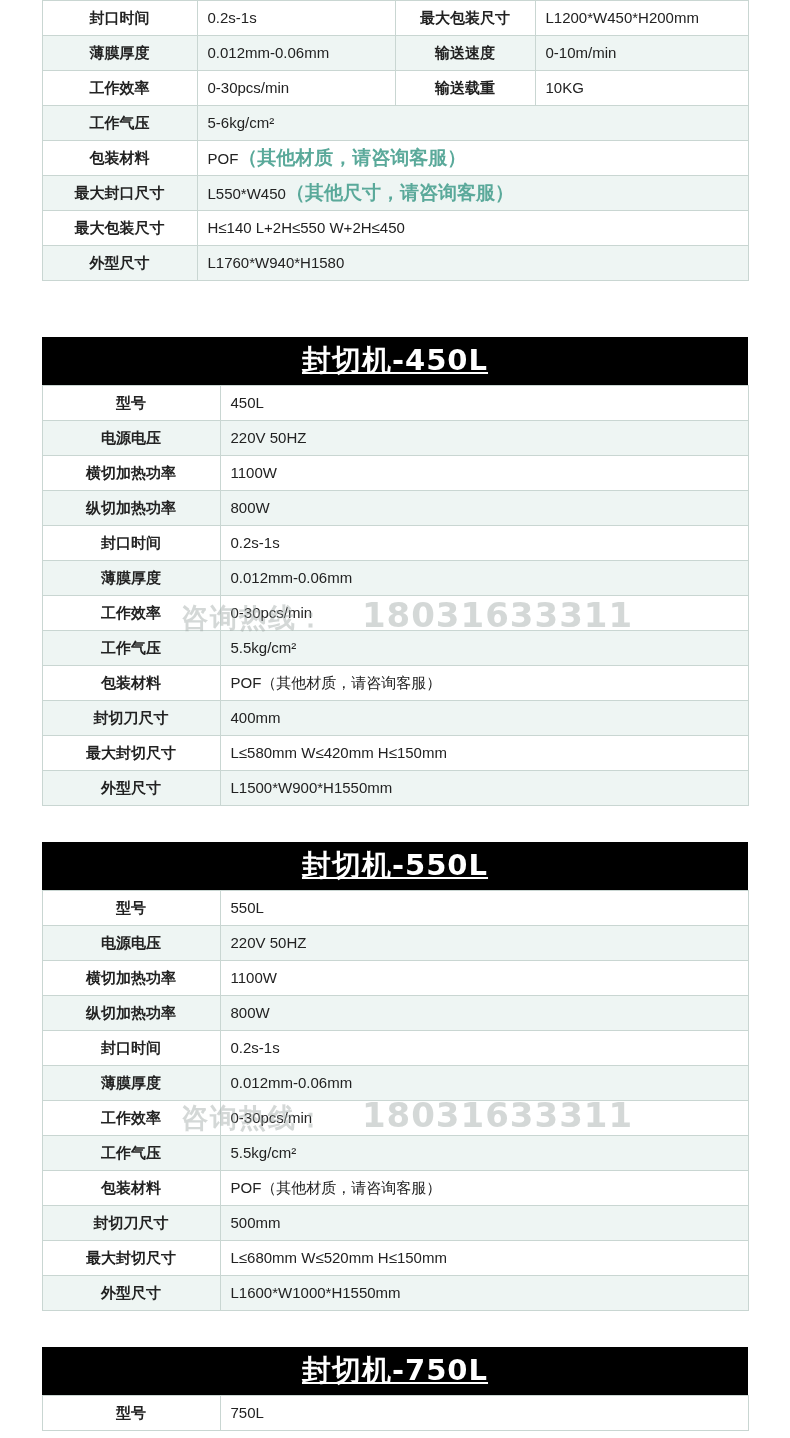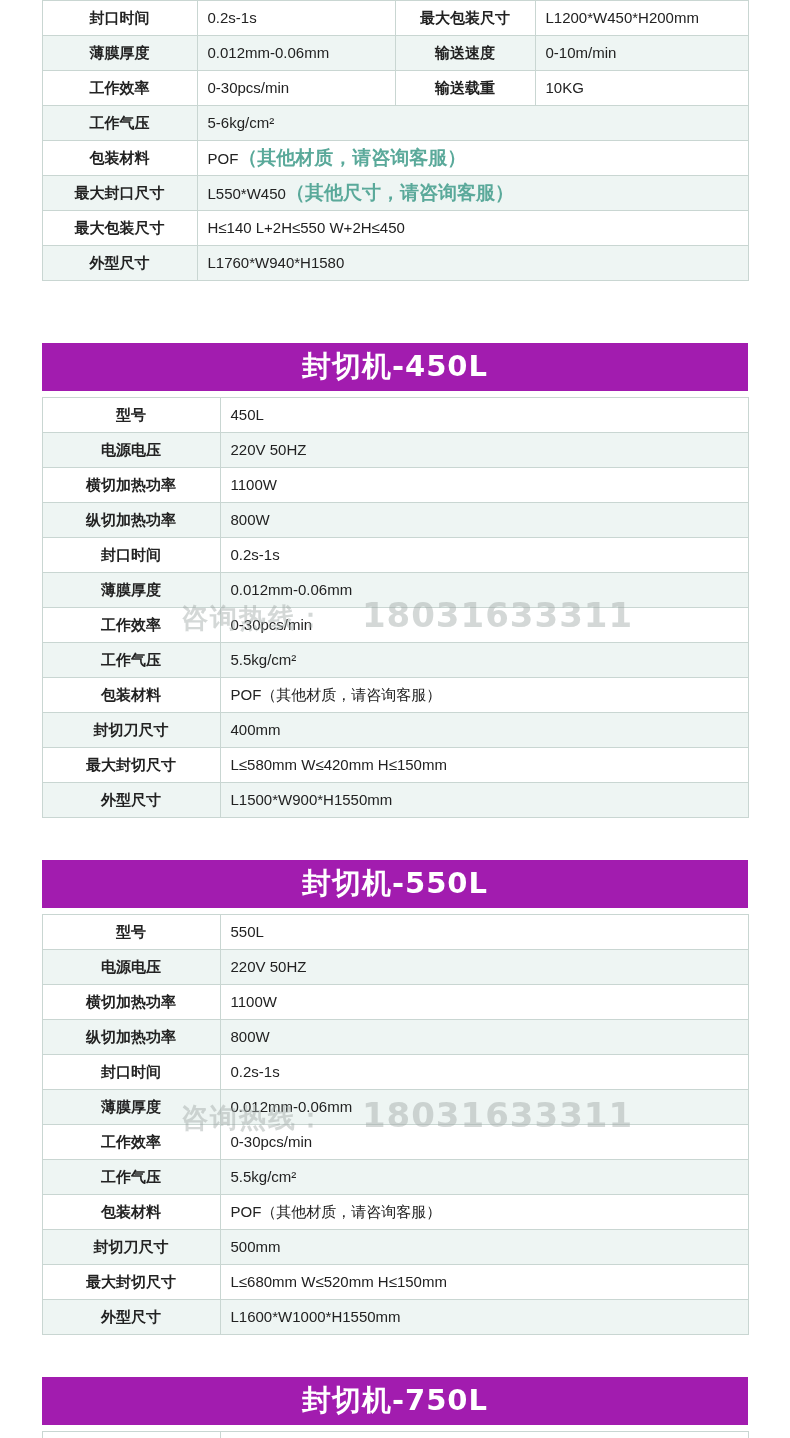--- a/index.html
+++ b/index.html
@@ -12,21 +12,21 @@
   .page {
     position: relative;
     width: 790px;
     min-height: 1438px;
     overflow: hidden;
   }
 
   
   .spec-table {
     width: 706px;
-    margin: 6px auto;
+    margin: 0 auto;
     border-collapse: collapse;
     table-layout: fixed;
     background: #84cc16;
   }
   .spec-table td {
     border: 1px solid #c9d6d2;
     height: 35px;
     font-size: 15px;
     color: #222;
     padding: 0 10px;
@@ -55,26 +55,27 @@
 
   
   .t-pair col.c1 { width: 178px; }
   .t-pair col.c2 { width: 528px; }
 
   
   .sec-header {
     width: 706px;
     margin: 0 auto;
     height: 48px;
-    background: #a21caf;
+    background: #000000;
     color: #ffffff;
     display: flex;
     align-items: center;
     justify-content: center;
     letter-spacing: 1px;
+    text-decoration: underline;
   }
   .sec-header .title {
     font-size: 29px;
     font-weight: bold;
     font-family: "DejaVu Sans", "Liberation Sans", sans-serif;
   }
 
   .gap-lg { height: 56px; }
   .gap-md { height: 36px; }
 

